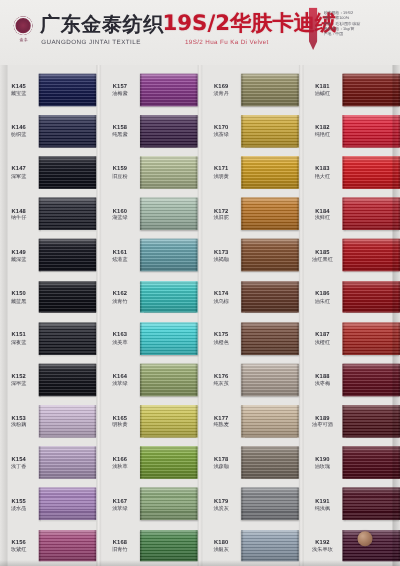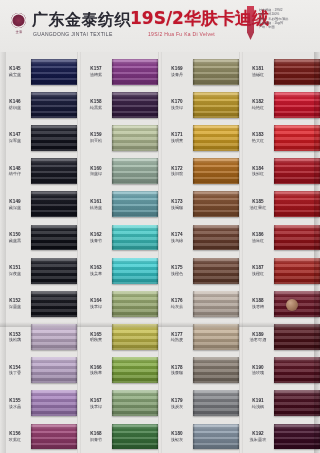--- a/index.html
+++ b/index.html
@@ -2,21 +2,21 @@
 <html><head>
 <meta charset="utf-8">
 <style>
   html,body{margin:0;padding:0;}
   body{
     width:320px;height:453px;overflow:hidden;
     background:#dcdbd9;
     font-family:"Liberation Sans","DejaVu Sans",sans-serif;
   }
   #card{
-    position:relative;width:320px;height:327px;
+    position:relative;width:320px;height:453px;
     background:linear-gradient(180deg,#e9e8e6 0%,#e3e2e0 12%,#dedddb 100%);
     box-sizing:border-box;
   }
   
   #header{
     position:relative;height:52px;width:100%;
     background:linear-gradient(180deg,#efeeec 0%,#e8e7e5 100%);
     overflow:hidden;
   }
   #logo-mark{

